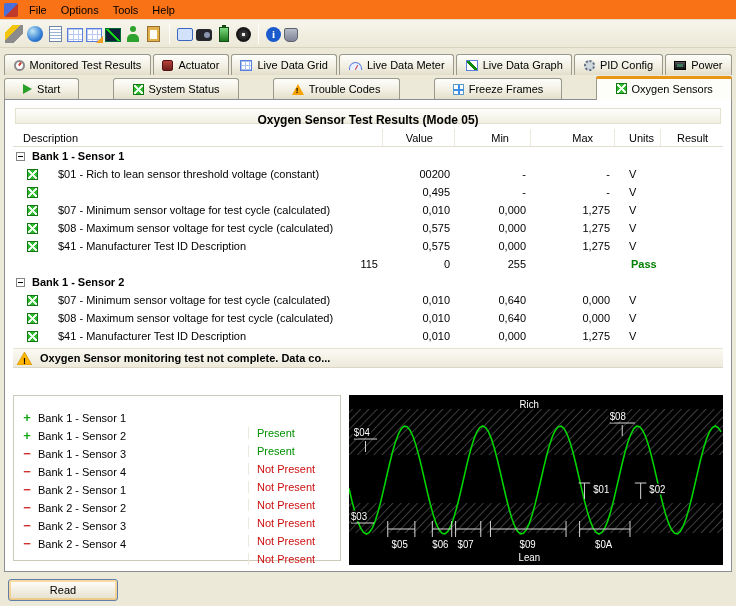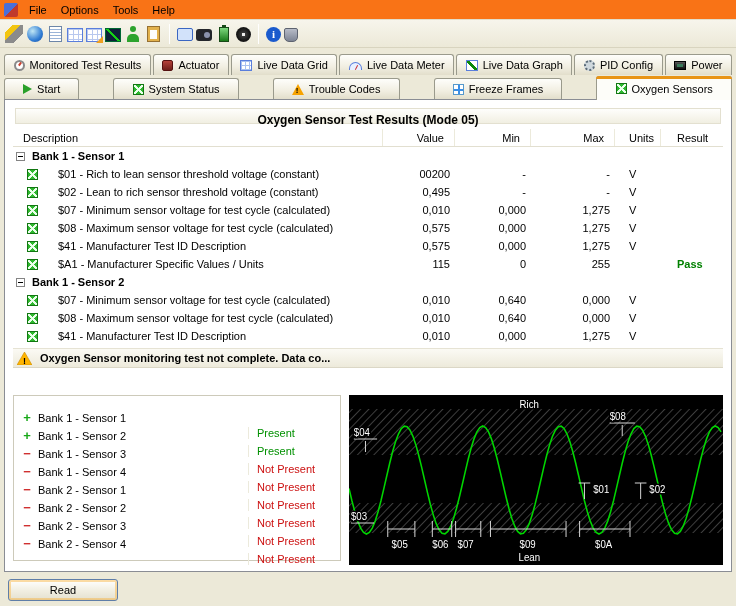--- a/index.html
+++ b/index.html
@@ -72,21 +72,21 @@
 
   
   .content{margin:0 4px;background:#fff;border:1px solid #8a8d94;position:relative;z-index:1;display:flex;flex-direction:column;height:473px;}
   .panel-title{margin:8px 10px 0;height:16px;line-height:23px;text-align:center;font-weight:bold;font-size:12px;
     background:linear-gradient(#fefefc,#f1efe2);border:1px solid #e3e0d0;}
 
   .thead{display:grid;grid-template-columns:1fr 72px 76px 84px 46px 62px;height:18px;align-items:stretch;margin:5px 8px 0;border-bottom:1px solid #e2dfd0;}
   .hc{display:flex;align-items:center;border-right:1px solid #eceadb;}
   .hc:last-child{border-right:none;}
   .hc-desc{padding-left:10px;}
-  .hc-r{justify-content:flex-end;padding-right:10px;}
+  .hc-r{justify-content:flex-end;padding-right:21px;}
   .hc-units{padding-left:14px;}
   .hc-result{padding-left:16px;}
 
   .rows{margin:0 8px;}
   .grow{display:flex;align-items:center;gap:7px;height:18px;padding-left:3px;font-weight:bold;}
   .expander{width:9px;height:9px;border:1px solid #848484;background:#fff;position:relative;flex:0 0 auto;}
   .expander::after{content:"";position:absolute;left:1px;top:3px;width:5px;height:1px;background:#000;}
   .drow{display:grid;grid-template-columns:1fr 72px 76px 84px 46px 62px;height:18px;align-items:center;}
   .cdesc{display:flex;align-items:center;gap:20px;padding-left:14px;overflow:hidden;white-space:nowrap;}
   .cnum{text-align:right;padding-right:5px;}
@@ -237,21 +237,20 @@
           </span>
           <span class="cnum">00200</span>
           <span class="cnum">-</span>
           <span class="cnum">-</span>
           <span class="cunits">V</span>
           <span class="cresult"></span>
         </div>
         <div class="drow">
           <span class="cdesc">
             <span class="ticon i-oxygen"></span>
-            <span>$02 - Lean to rich sensor threshold voltage (constant)</span>
           </span>
           <span class="cnum">0,495</span>
           <span class="cnum">-</span>
           <span class="cnum">-</span>
           <span class="cunits">V</span>
           <span class="cresult"></span>
         </div>
         <div class="drow">
           <span class="cdesc">
             <span class="ticon i-oxygen"></span>
@@ -279,24 +278,20 @@
             <span class="ticon i-oxygen"></span>
             <span>$41 - Manufacturer Test ID Description</span>
           </span>
           <span class="cnum">0,575</span>
           <span class="cnum">0,000</span>
           <span class="cnum">1,275</span>
           <span class="cunits">V</span>
           <span class="cresult"></span>
         </div>
         <div class="drow">
-          <span class="cdesc">
-            <span class="ticon i-oxygen"></span>
-            <span>$A1 - Manufacturer Specific Values / Units</span>
-          </span>
           <span class="cnum">115</span>
           <span class="cnum">0</span>
           <span class="cnum">255</span>
           <span class="cunits"></span>
           <span class="cresult pass">Pass</span>
         </div>
         <div class="grow">
           <span class="expander"></span>
           <span>Bank 1 - Sensor 2</span>
         </div>

